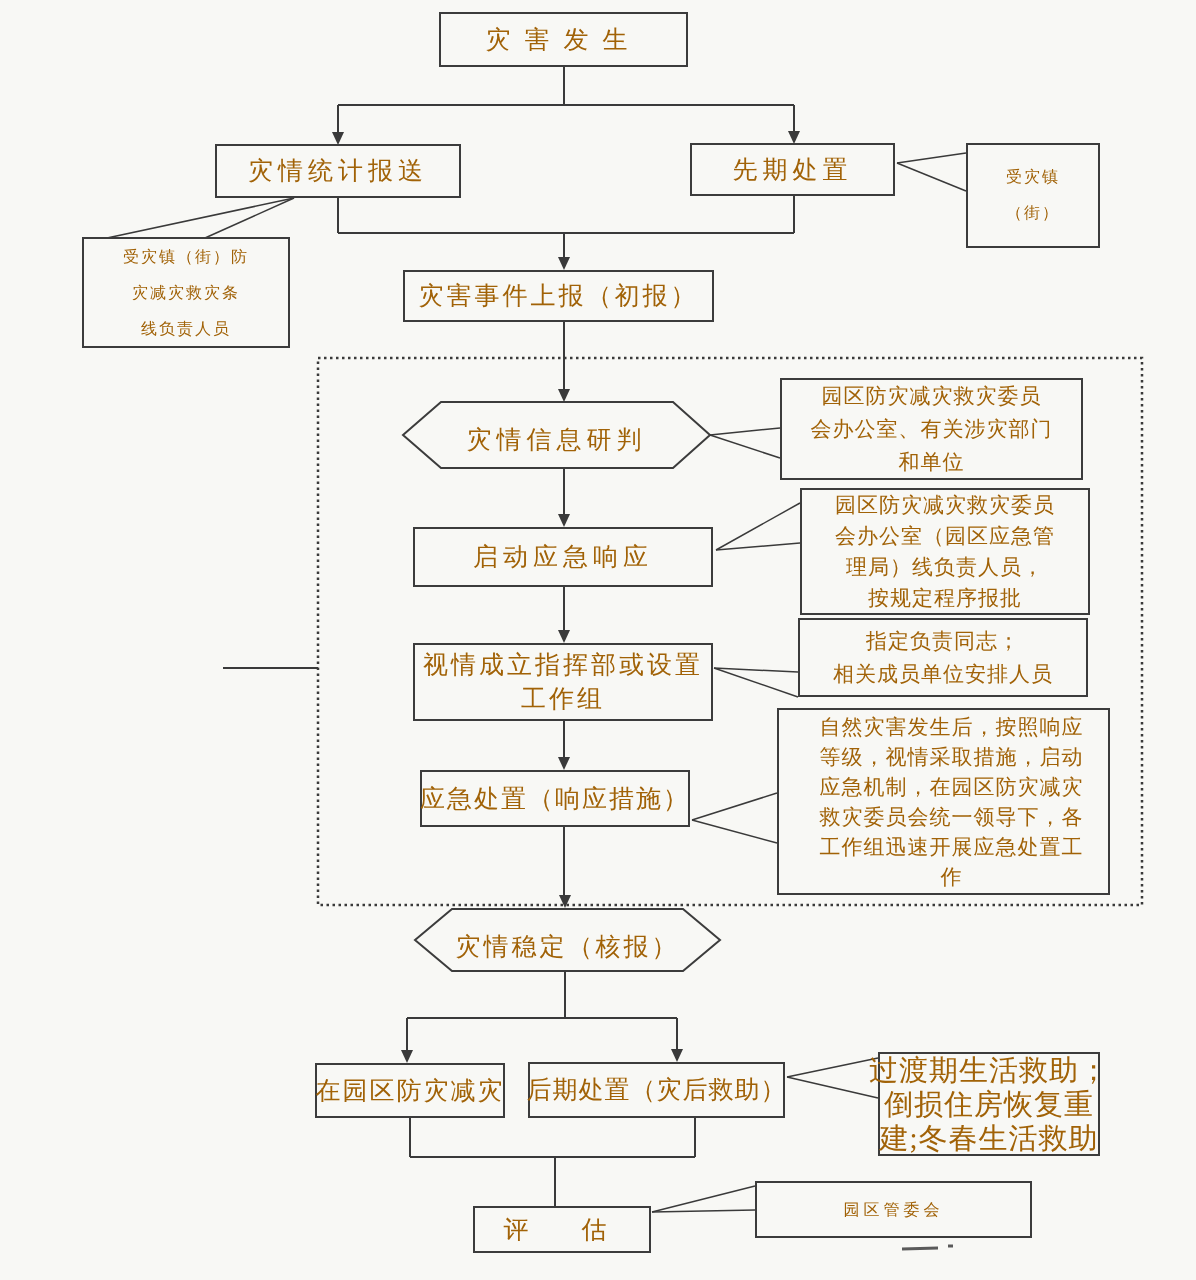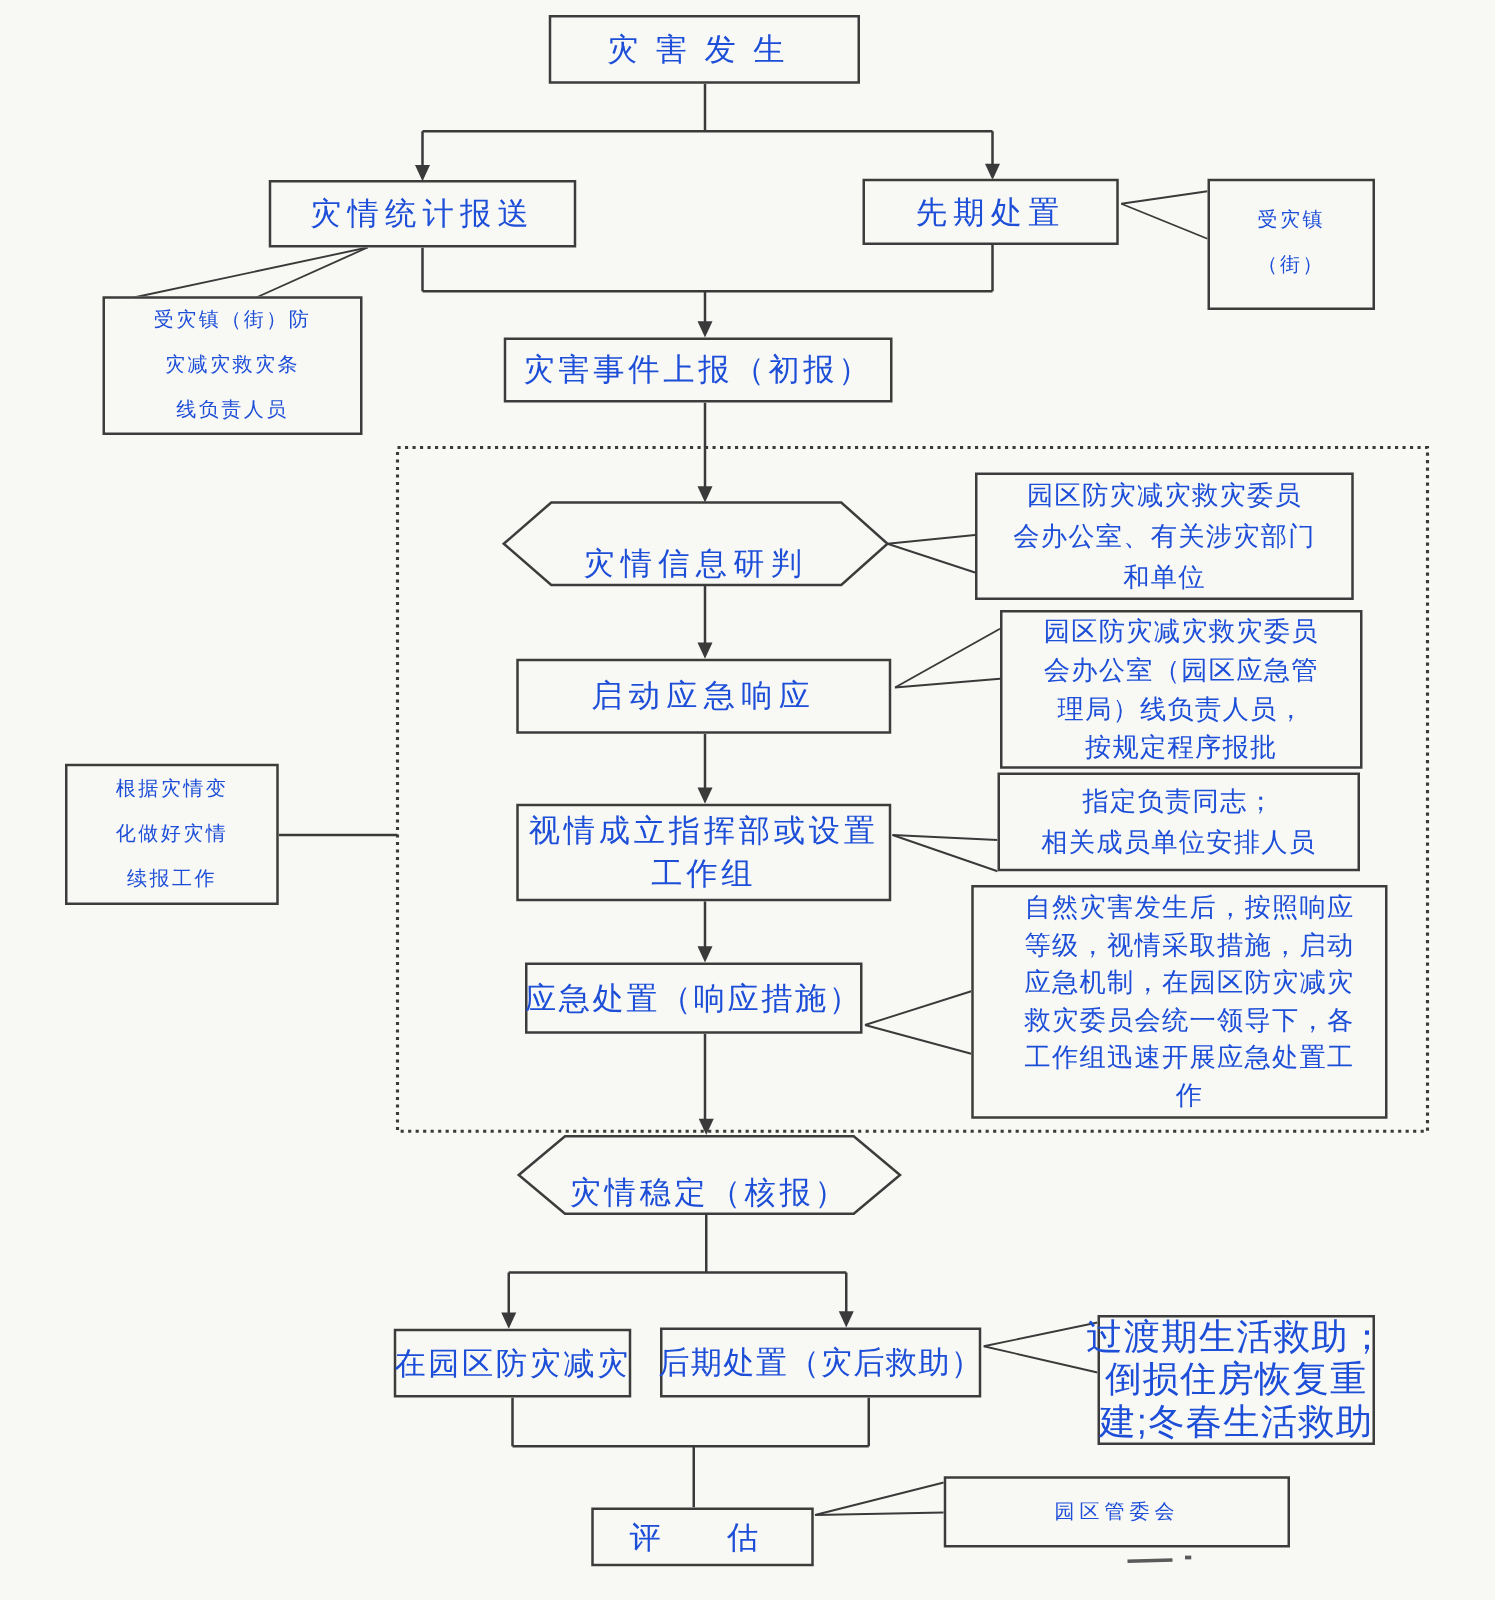--- a/index.html
+++ b/index.html
@@ -1,37 +1,37 @@
 <!DOCTYPE html>
 <html><head>
 <meta charset="utf-8">
 <style>
   html,body{margin:0;padding:0;background:#e9e9e7;}
   #stage{
     position:relative;
     width:1196px;height:1280px;
     background:#f8f8f5;
-    font-family:Liberation Sans, sans-serif;
-    color:#1d4ed8;
+    font-family:Liberation Serif, serif;
+    color:#a16207;
     overflow:hidden;
   }
   #wires{position:absolute;left:0;top:0;width:1196px;height:1280px;}
   .box{
     position:absolute;
     border:2px solid #3c3c3c;
     background:#f8f8f5;
     box-sizing:border-box;
     display:flex;flex-direction:column;
     align-items:center;justify-content:center;
     text-align:center;
   }
   .hexlabel{
     position:absolute;box-sizing:border-box;
-    display:flex;flex-direction:column;align-items:center;justify-content:flex-end;
-    text-align:center;background:transparent;
+    display:flex;flex-direction:column;align-items:center;justify-content:flex-start;
+    text-align:center;background:transparent;margin-top:21px;
   }
   .node .ln{font-size:25px;letter-spacing:5px;line-height:34px;white-space:nowrap;}
   .sp-wide .ln{letter-spacing:14px;}
   .callout .ln{font-size:21px;letter-spacing:1px;line-height:31px;white-space:nowrap;}
   .callout.lh33 .ln{line-height:33px;}
   .callout.lh34 .ln{line-height:34px;font-size:29px;}
   .callout.lh30 .ln{line-height:30px;margin-left:16px;}
   .callout.big .ln{font-size:16px;line-height:36px;letter-spacing:2px;}
   .top-anchor{justify-content:flex-start;padding-top:14px;}
 </style>
@@ -132,25 +132,20 @@
 
   <div class="box node" style="left:413px;top:527px;width:300px;height:60px">
     <div class="ln">启动应急响应</div>
   </div>
 
   <div class="box node" style="left:413px;top:643px;width:300px;height:78px">
     <div class="ln" style="letter-spacing:3px">视情成立指挥部或设置</div>
     <div class="ln" style="letter-spacing:3px">工作组</div>
   </div>
 
-  <div class="box callout big" style="left:52px;top:611px;width:171px;height:113px">
-    <div class="ln">根据灾情变</div>
-    <div class="ln">化做好灾情</div>
-    <div class="ln">续报工作</div>
-  </div>
 
   <div class="box node" style="left:420px;top:770px;width:270px;height:57px">
     <div class="ln" style="letter-spacing:2px">应急处置（响应措施）</div>
   </div>
 
   <div class="hexlabel node" style="left:415px;top:909px;width:305px;height:62px">
     <div class="ln" style="letter-spacing:3px">灾情稳定（核报）</div>
   </div>
 
   <div class="box node" style="left:315px;top:1063px;width:190px;height:55px">

